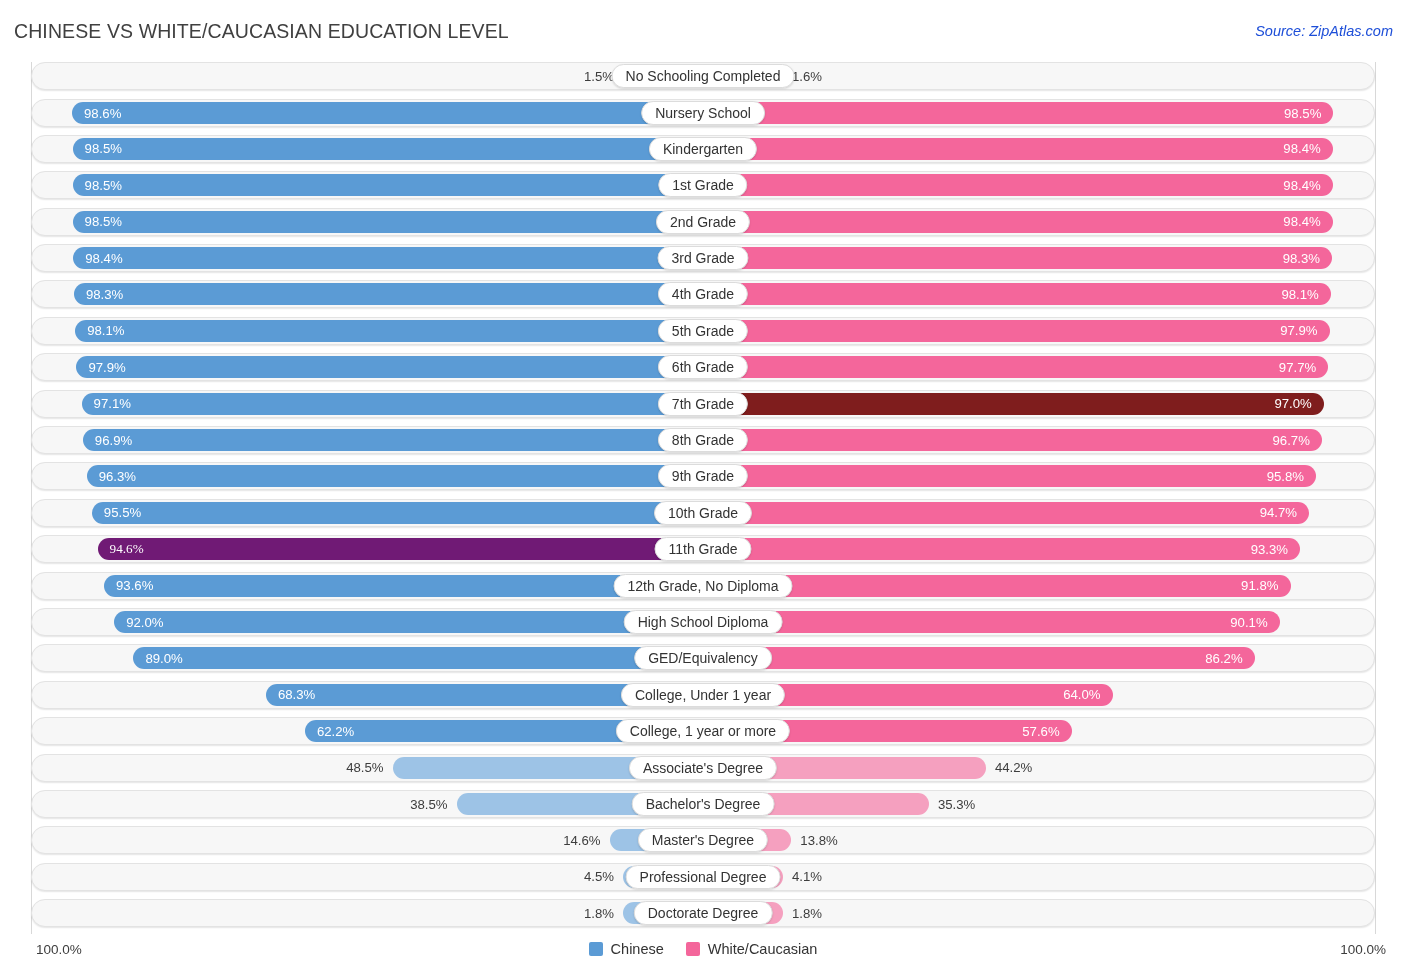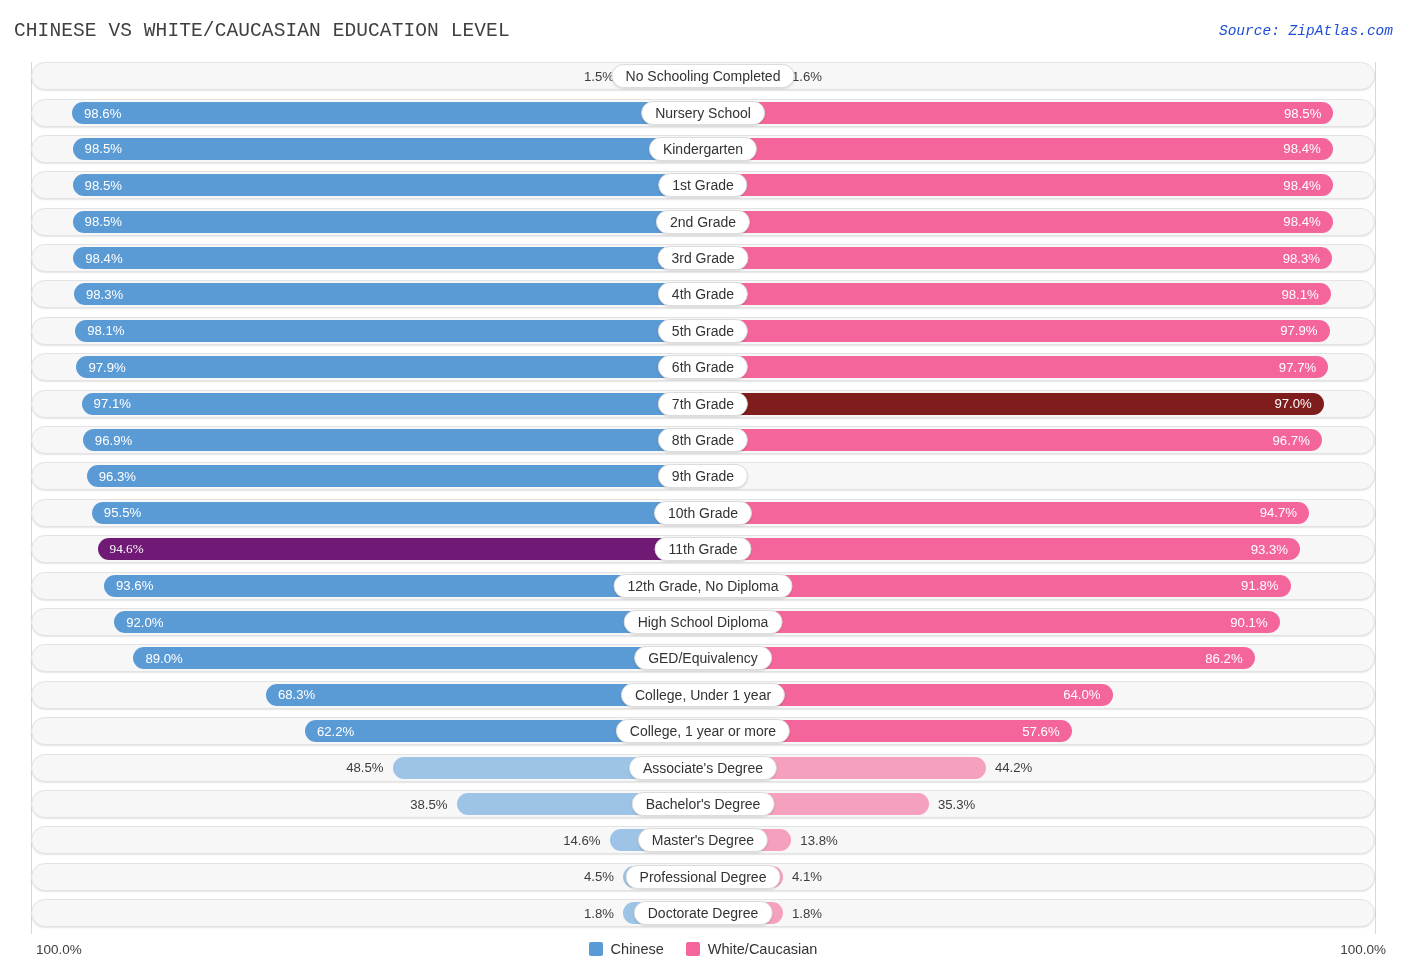--- a/index.html
+++ b/index.html
@@ -6,21 +6,21 @@
   html, body {
     margin: 0; padding: 0;
     width: 1406px; height: 975px;
     background: #ffffff;
     font-family: "Liberation Sans", sans-serif;
     overflow: hidden;
   }
   #chart-root { position: relative; width: 1406px; height: 975px; }
 
   
-  .header { position: absolute; top: 0; left: 0; width: 1406px; height: 60px; font-family: Liberation Mono, monospace; }
+  .header { position: absolute; top: 0; left: 0; width: 1406px; height: 60px; }
   .chart-title {
     position: absolute; left: 14px; top: 20px;
     font-size: 19.5px; color: #404040; letter-spacing: .1px; white-space: nowrap;
   }
   .chart-source {
     position: absolute; right: 13px; top: 23px;
     font-size: 14.5px; font-style: italic; color: #1d4ed8; white-space: nowrap;
   }
 
   
@@ -217,20 +217,23 @@
           <div class="bar right" style="width: 618.88px; background: rgb(244, 102, 155);">
             <span class="val">96.7%</span>
           </div>
           <div class="cat-pill">8th Grade</div>
         </div>
         <div class="row" style="top: 400.4px;">
           <div class="track"></div>
           <div class="bar left" style="width: 616.32px; background: rgb(91, 155, 213);">
             <span class="val">96.3%</span>
           </div>
+          <div class="bar right" style="width: 613.12px; background: rgb(244, 102, 155);">
+            <span class="val">95.8%</span>
+          </div>
           <div class="cat-pill">9th Grade</div>
         </div>
         <div class="row" style="top: 436.8px;">
           <div class="track"></div>
           <div class="bar left" style="width: 611.2px; background: rgb(91, 155, 213);">
             <span class="val">95.5%</span>
           </div>
           <div class="bar right" style="width: 606.08px; background: rgb(244, 102, 155);">
             <span class="val">94.7%</span>
           </div>

